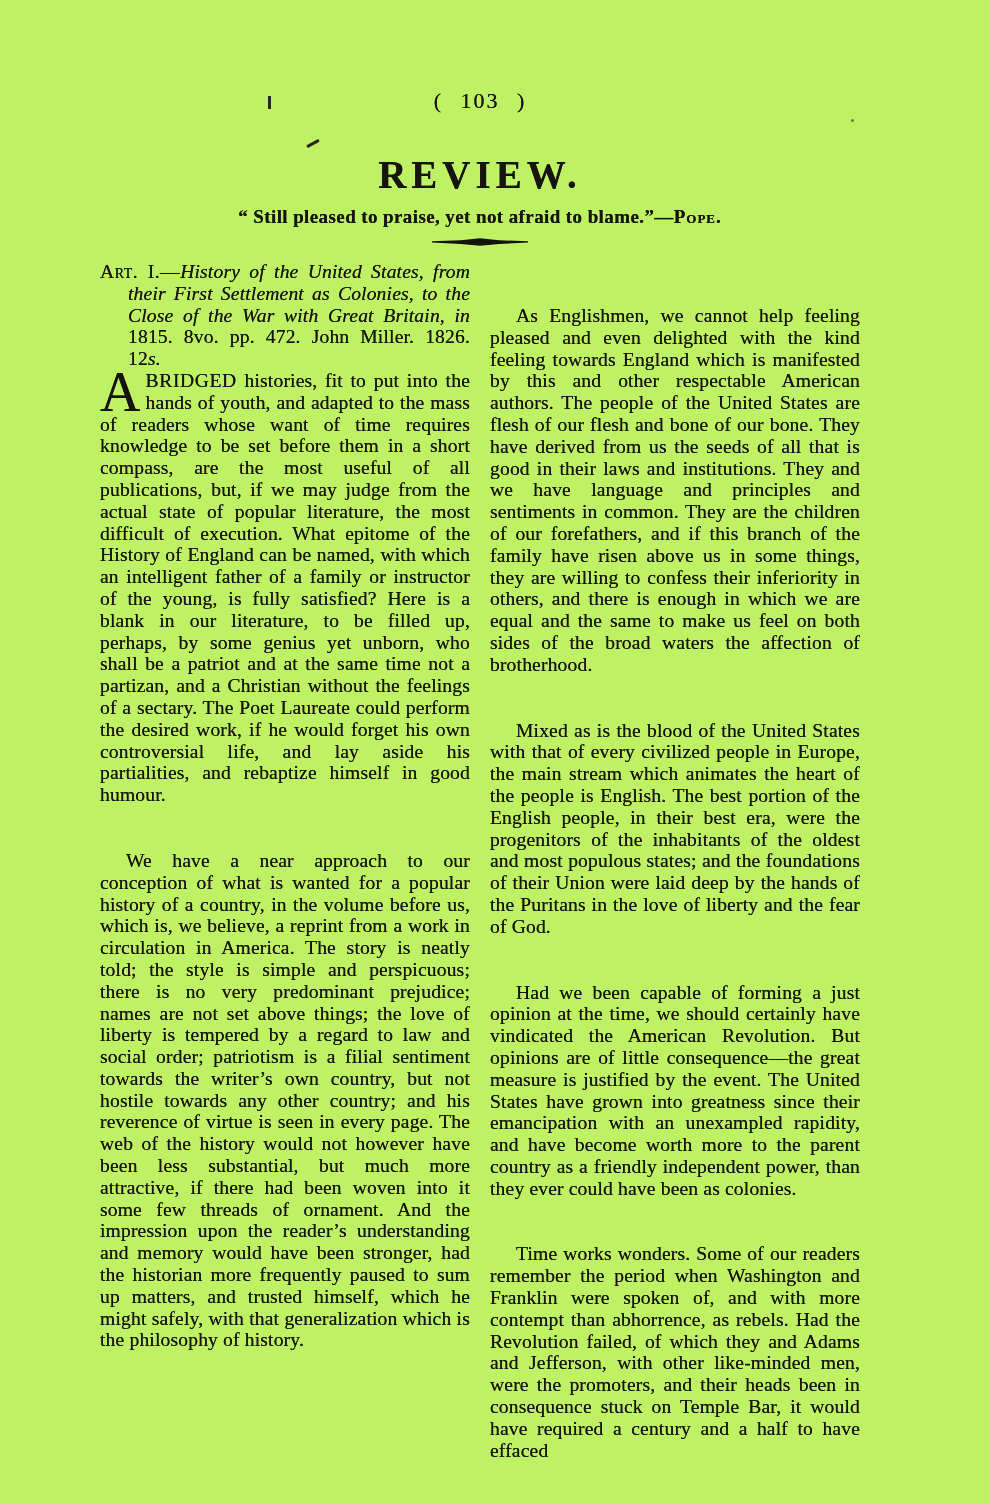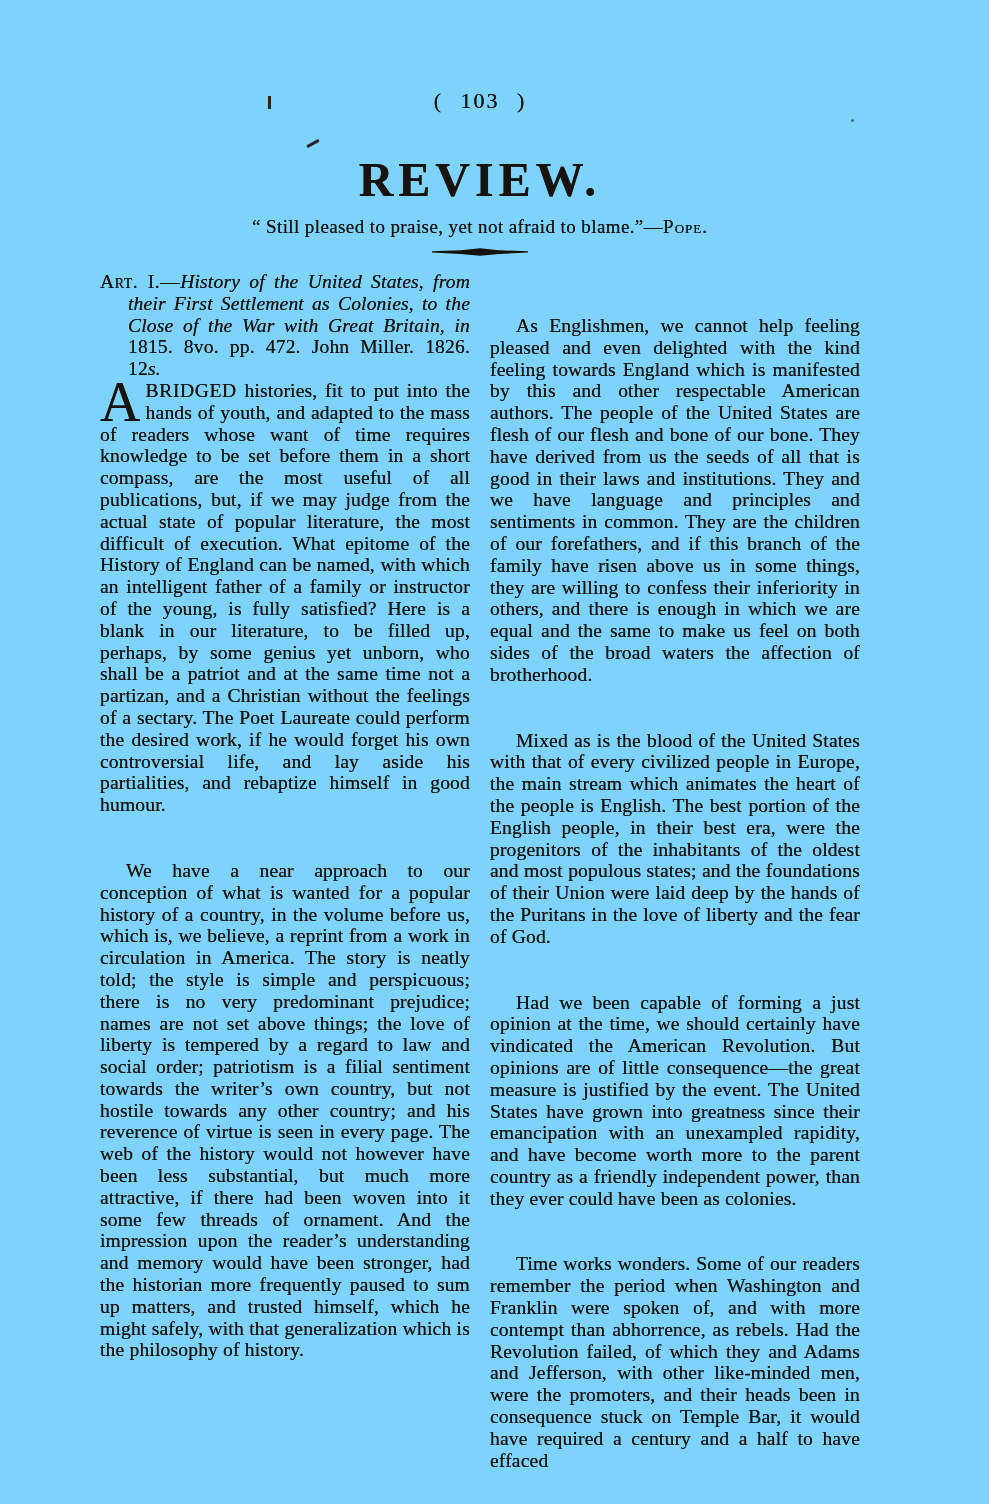--- a/index.html
+++ b/index.html
@@ -5,50 +5,50 @@
   html, body {
     margin: 0;
     padding: 0;
     background: #e8e6e1;
   }
   .page {
     position: relative;
     width: 989px;
     height: 1504px;
     margin: 0 auto;
-    background: #7dd3fc;
+    background: #bef264;
     color: #17140f;
     font-family: "Liberation Serif", "DejaVu Serif", serif;
     overflow: hidden;
     text-shadow: 0 0 0.35px rgba(20,16,10,0.85);
   }
   .content {
     position: absolute;
     left: 100px;
     top: 88px;
     width: 760px;
   }
   .page-number {
     text-align: center;
     font-size: 22px;
     letter-spacing: 2px;
     word-spacing: 10px;
   }
   .title {
     margin: 38px 0 0 0;
     text-align: center;
-    font-size: 48px;
+    font-size: 39px;
     font-weight: bold;
     letter-spacing: 5px;
   }
   .epigraph {
     margin-top: 9px;
     text-align: center;
     font-size: 19px;
-    font-weight: normal;
+    font-weight: bold;
     letter-spacing: 0.4px;
   }
   .epigraph .attrib {
     font-variant: small-caps;
     letter-spacing: 1px;
   }
   .swelled-rule {
     width: 96px;
     height: 8px;
     margin: 10px auto 0 auto;

